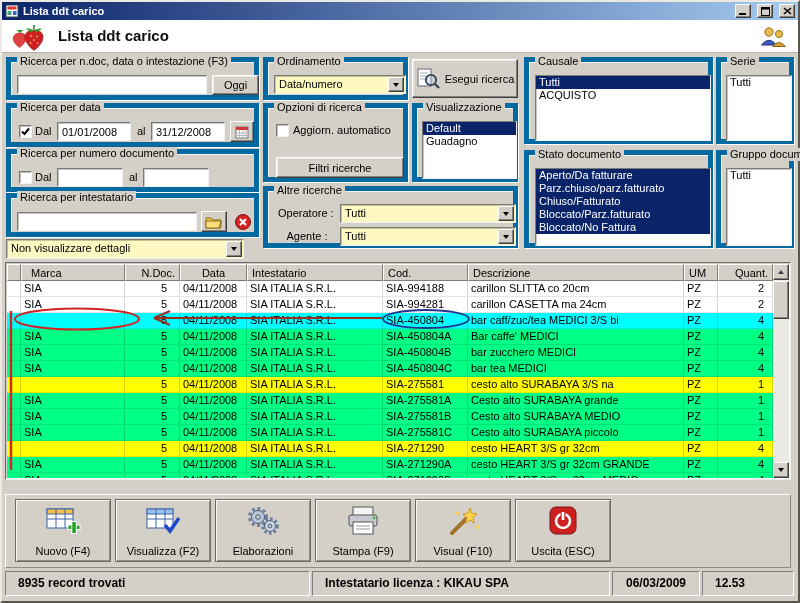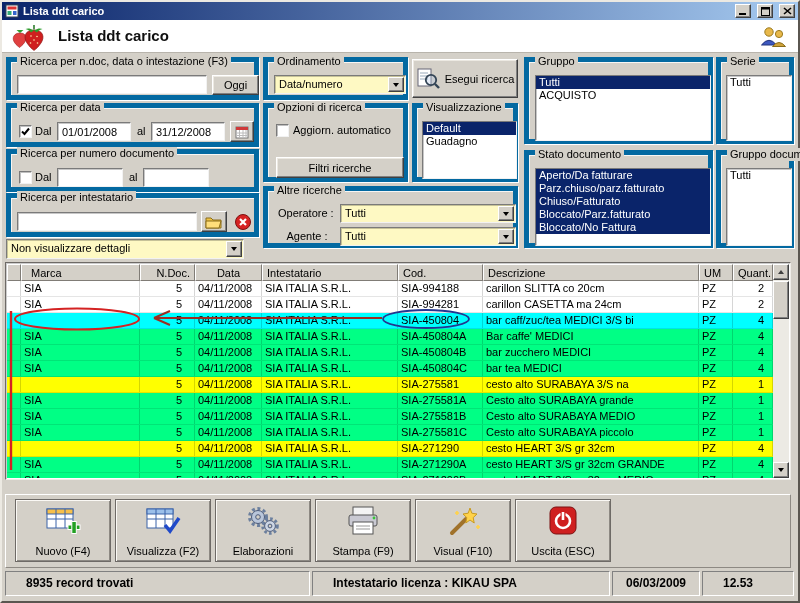--- a/index.html
+++ b/index.html
@@ -38,42 +38,42 @@
   .icon-btn{position:absolute;background:#D4D0C8;border:1px solid;border-color:#fff #404040 #404040 #fff;box-shadow:inset -1px -1px 0 #808080;display:flex;align-items:center;justify-content:center;cursor:pointer;padding:0}
   .flat-icon{position:absolute;background:transparent;border:none;cursor:pointer;padding:0;display:flex;align-items:center;justify-content:center}
 
   
   .grid{position:absolute;left:3px;top:260px;width:786px;height:218px;background:#fff;border:1px solid;border-color:#6e6a66 #f0eee9 #f0eee9 #6e6a66;box-shadow:inset 1px 1px 0 rgba(0,0,0,.2)}
   .ghead{position:absolute;left:1px;top:1px;right:17px;height:17px;display:flex;overflow:hidden}
   .hc{flex:0 0 auto;height:17px;background:#D4D0C8;border:1px solid;border-color:#fff #807c76 #807c76 #fff;font-size:11px;line-height:14px;padding:1px 4px;white-space:nowrap;overflow:hidden}
   .gbody{position:absolute;left:1px;top:18px;right:17px;bottom:1px;overflow:hidden;background:#fff}
   .grow{display:flex;width:100%;height:16px;border-bottom:1px solid rgba(0,0,0,.10)}
   .gcell{flex:0 0 auto;font-size:11px;line-height:15px;padding:0 3px;white-space:nowrap;overflow:hidden;border-right:1px solid rgba(0,0,0,.16)}
-  .col-ind{width:14px}.col-marca{width:119px}.col-ndoc{width:55px}.col-data{width:67px}.col-intest{width:136px}.col-cod{width:85px}.col-descr{width:216px}.col-um{width:34px}.col-quant{width:50px}
+  .col-ind{width:14px}.col-marca{width:104px}.col-ndoc{width:55px}.col-data{width:67px}.col-intest{width:136px}.col-cod{width:85px}.col-descr{width:216px}.col-um{width:34px}.col-quant{width:50px}
   .hc.col-quant,.gcell.col-quant{flex:1 1 auto}
   .hc.col-ndoc,.gcell.col-ndoc{text-align:right}
   .gcell.col-ndoc{padding-right:12px}
   .hc.col-data{text-align:center}
   .hc.col-quant{text-align:right}
   .gcell.col-quant{text-align:right;padding-right:8px}
   .hc.col-marca{padding-left:9px}
 
   
   .vscroll{position:absolute;top:1px;right:1px;bottom:1px;width:16px;background:#ECEAE4}
   .sb-btn{position:absolute;left:0;width:16px;height:16px;background:#D4D0C8;border:1px solid;border-color:#fff #404040 #404040 #fff;box-shadow:inset -1px -1px 0 #808080;display:flex;align-items:center;justify-content:center;cursor:pointer}
   .sb-btn.up{top:0}.sb-btn.down{bottom:0}
   .sb-thumb{position:absolute;left:0;top:17px;width:16px;height:38px;background:#D4D0C8;border:1px solid;border-color:#fff #404040 #404040 #fff;box-shadow:inset -1px -1px 0 #808080;cursor:grab}
 
   
   .toolpanel{position:absolute;left:3px;top:492px;width:786px;height:74px;border:1px solid;border-color:#fff #8d8983 #8d8983 #fff}
   .tool-btn{position:absolute;top:4px;width:96px;height:63px;background:#D4D0C8;border:1px solid #6e6a66;box-shadow:inset 1px 1px 0 #fbf9f5,inset -1px -1px 0 #8d8983;display:flex;flex-direction:column;align-items:center;justify-content:space-between;padding:5px 2px 4px;cursor:pointer;font-family:"Liberation Sans",sans-serif}
   .tool-btn .tlabel{font-size:11px;color:#000;white-space:nowrap}
 
   
-  .status{position:absolute;top:569px;height:25px;background:#D4D0C8;border:1px solid;border-color:#808080 #fff #fff #808080;font-weight:bold;font-size:12px;line-height:22px;padding:0 20px;overflow:hidden;white-space:nowrap}
+  .status{position:absolute;top:569px;height:25px;background:#D4D0C8;border:1px solid;border-color:#808080 #fff #fff #808080;font-weight:bold;font-size:12px;line-height:22px;padding:0 12px;overflow:hidden;white-space:nowrap}
   .st1{left:3px;width:305px}.st2{left:310px;width:298px}.st3{left:610px;width:88px;text-align:center;padding:0 2px}.st4{left:700px;width:92px}
 
   
   .annot{position:absolute;left:0;top:0;pointer-events:none;z-index:60}
 </style>
 </head>
 <body>
 
 <div class="window">
 
@@ -156,21 +156,21 @@
           <line x1="4" y1="8" x2="12" y2="8" stroke="#9ab"></line>
           <line x1="4" y1="11" x2="12" y2="11" stroke="#9ab"></line>
         <circle cx="15" cy="12" r="5.2" fill="rgba(180,200,230,.35)" stroke="#345" stroke-width="1.8"></circle>
         <line x1="19" y1="16" x2="23" y2="20" stroke="#345" stroke-width="2.4"></line>
       </svg>
     </span>
     <span>Esegui ricerca</span>
   </button>
 
   <div class="grp" style="left:522px;top:55px;width:189px;height:87px">
-    <span class="grp-label">Gruppo</span>
+    <span class="grp-label">Causale</span>
     <div class="lb" style="left:6px;top:13px;width:176px;height:66px">
         <div class="lb-item sel">Tutti</div>
         <div class="lb-item">ACQUISTO</div>
       </div>
   </div>
 
   <div class="grp" style="left:714px;top:55px;width:78px;height:87px">
     <span class="grp-label">Serie</span>
     <div class="lb" style="left:5px;top:13px;width:66px;height:66px">
         <div class="lb-item">Tutti</div>

